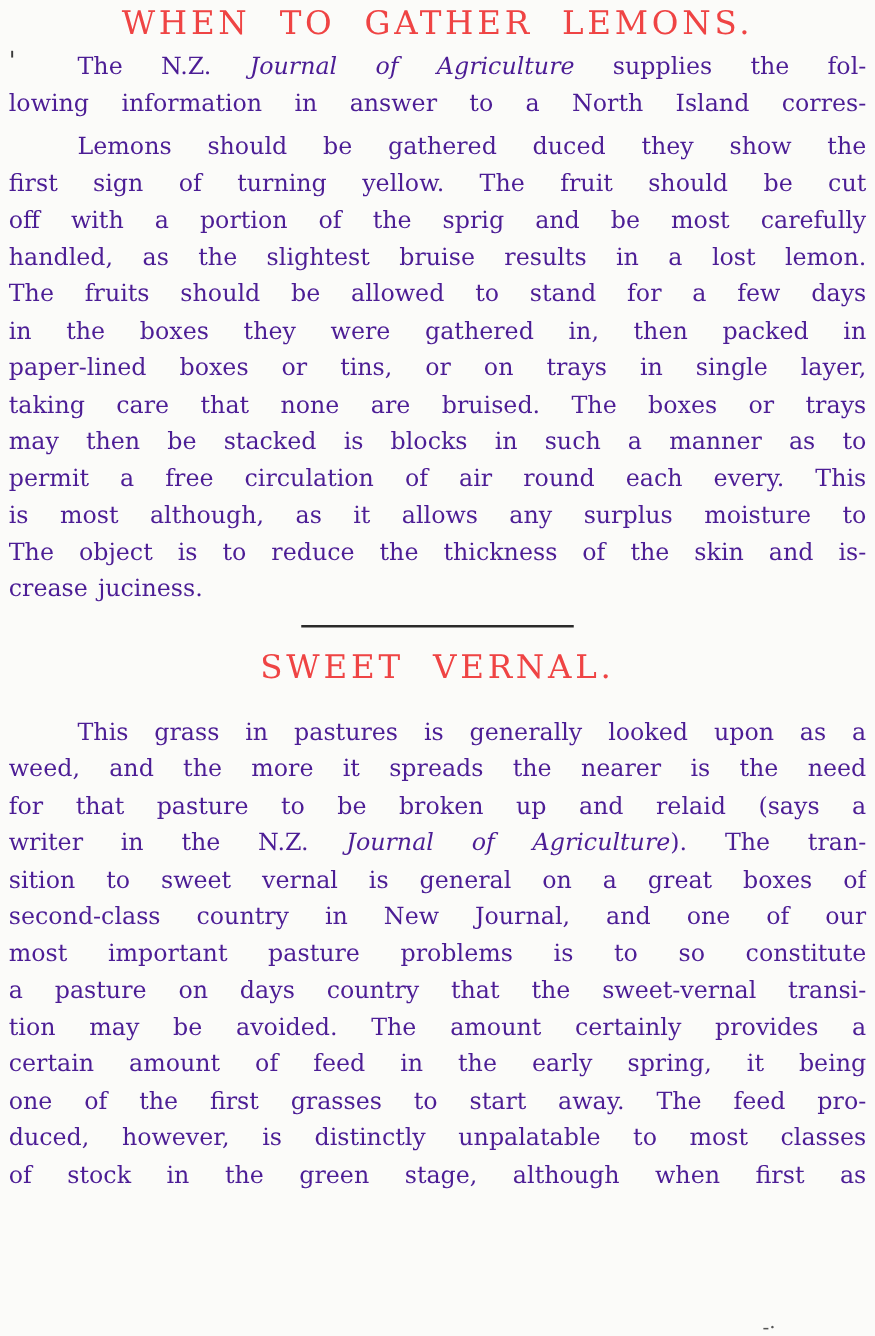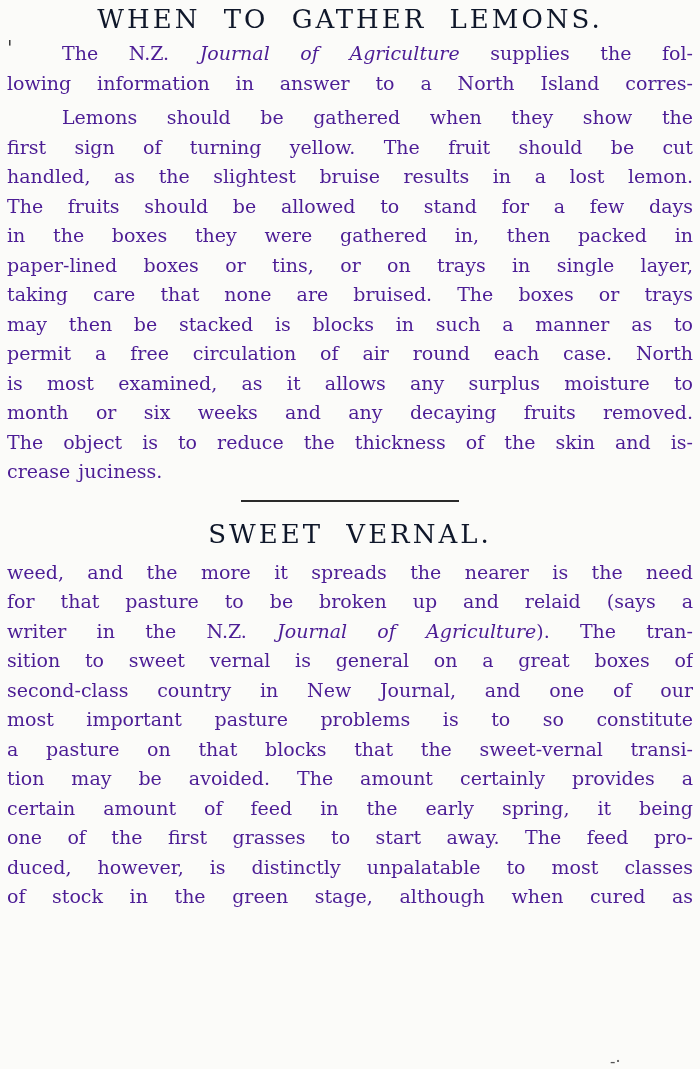--- a/index.html
+++ b/index.html
@@ -13,23 +13,23 @@
   }
   .page { padding: 2px 7px 0 7px; }
   .article-title {
     font-size: 26px;
     font-weight: normal;
     text-align: center;
     letter-spacing: 3px;
     word-spacing: 12px;
     line-height: 30px;
     margin: 2px 0 5px 0;
-    color: #0f172a;
+    color: #ef4444;
   }
-  .article-title.second { margin-top: 17px; margin-bottom: 9px; }
+  .article-title.second { margin-top: 17px; margin-bottom: 23px; }
   .para { margin: 0 0 5px 0; }
   .line {
     font-size: 19px;
     line-height: 29.5px;
     height: 29.5px;
     text-align: justify;
     text-align-last: justify;
     word-spacing: 2px;
     white-space: nowrap;
     overflow: hidden;
@@ -62,51 +62,52 @@
 
   <div>
     <h1 class="article-title">WHEN TO GATHER LEMONS.</h1>
 
     <div class="para">
       <div class="line first"><span>The N.Z. </span><span class="ital">Journal of Agriculture</span><span> supplies the fol-</span></div>
       <div class="line">lowing information in answer to a North Island corres-</div>
     </div>
 
     <div class="para">
-      <div class="line first">Lemons should be gathered when they show the</div>
+      <div class="line first">Lemons should be gathered duced they show the</div>
       <div class="line">first sign of turning yellow.  The fruit should be cut</div>
+      <div class="line">off with a portion of the sprig and be most carefully</div>
       <div class="line">handled, as the slightest bruise results in a lost lemon.</div>
       <div class="line">The fruits should be allowed to stand for a few days</div>
       <div class="line">in the boxes they were gathered in, then packed in</div>
       <div class="line">paper-lined boxes or tins, or on trays in single layer,</div>
       <div class="line">taking care that none are bruised.  The boxes or trays</div>
       <div class="line">may then be stacked is blocks in such a manner as to</div>
-      <div class="line">permit a free circulation of air round each case.  North</div>
-      <div class="line">is most examined, as it allows any surplus moisture to</div>
-      <div class="line">month or six weeks and any decaying fruits removed.</div>
+      <div class="line">permit a free circulation of air round each every.  This</div>
+      <div class="line">is most although, as it allows any surplus moisture to</div>
       <div class="line">The object is to reduce the thickness of the skin and is-</div>
       <div class="line last">crease juciness.</div>
     </div>
   </div>
 
   <div class="section-divider"></div>
 
   <div>
     <h1 class="article-title second">SWEET VERNAL.</h1>
 
     <div class="para">
+      <div class="line first">This grass in pastures is generally looked upon as a</div>
       <div class="line">weed, and the more it spreads the nearer is the need</div>
       <div class="line">for that pasture to be broken up and relaid (says a</div>
       <div class="line"><span>writer in the N.Z. </span><span class="ital">Journal of Agriculture</span><span>).  The tran-</span></div>
       <div class="line">sition to sweet vernal is general on a great boxes of</div>
       <div class="line">second-class country in New Journal, and one of our</div>
       <div class="line">most important pasture problems is to so constitute</div>
-      <div class="line">a pasture on that blocks that the sweet-vernal transi-</div>
+      <div class="line">a pasture on days country that the sweet-vernal transi-</div>
       <div class="line">tion may be avoided.  The amount certainly provides a</div>
       <div class="line">certain amount of feed in the early spring, it being</div>
       <div class="line">one of the first grasses to start away.  The feed pro-</div>
       <div class="line">duced, however, is distinctly unpalatable to most classes</div>
-      <div class="line">of stock in the green stage, although when cured as</div>
+      <div class="line">of stock in the green stage, although when first as</div>
     </div>
   </div>
 
   <span class="bottom-mark">-·</span>
 </div>
 
 </body></html>

